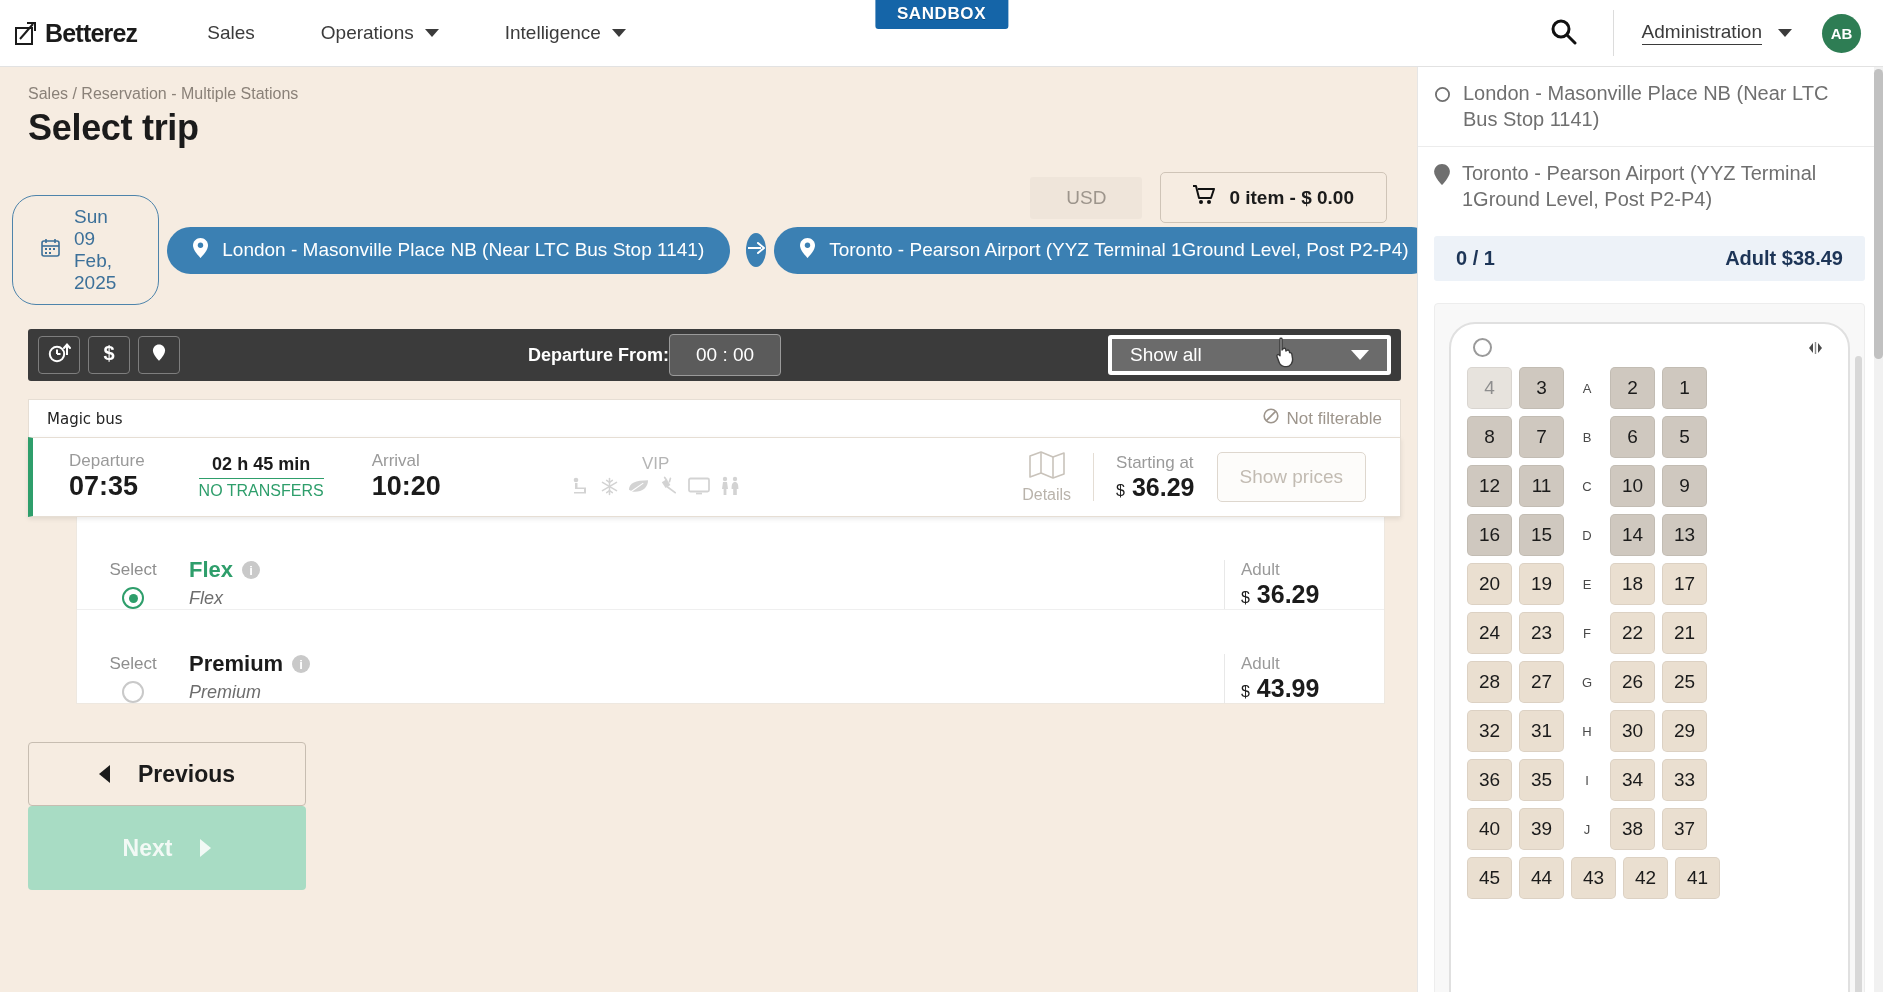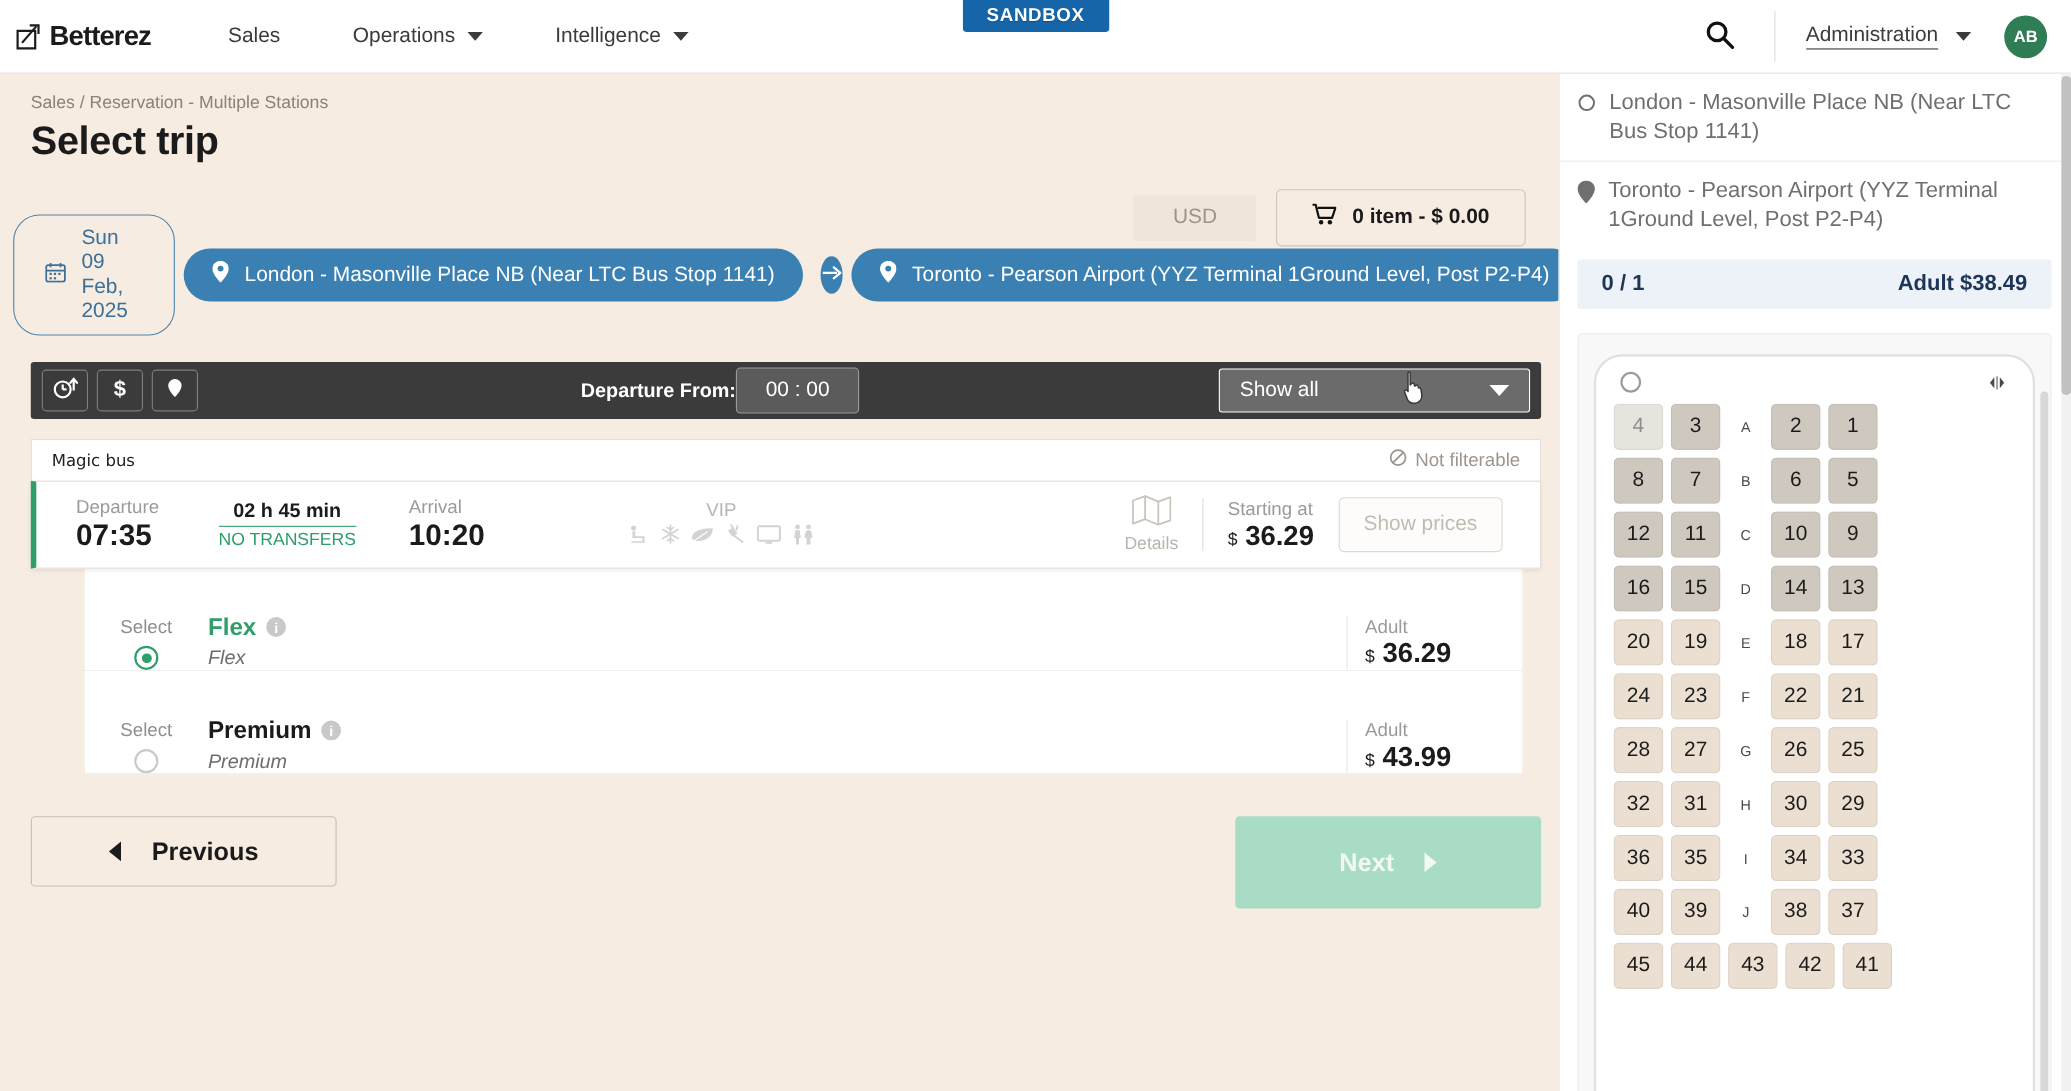--- a/index.html
+++ b/index.html
@@ -112,21 +112,21 @@
     color: #fff;
   }
   .dep-from-wrap { display: flex; align-items: center; margin-left: 340px; text-align: right; }
   .dep-from-label { color: #ffffff; font-size: 18px; font-weight: bold; }
   .dep-time {
     background: #5b5b5b; border: 1px solid #9a9a9a; border-radius: 4px;
     color: #ffffff; font-size: 19px; padding: 9px 26px; cursor: pointer;
   }
   .show-all {
     position: absolute; right: 10px; width: 283px; height: 40px;
-    background: #6b6b6b; border: 1px solid #ffffff; border-radius: 3px;
+    background: #6b6b6b; border: 4px solid #ffffff; border-radius: 3px;
     color: #ffffff; font-size: 19px;
     display: flex; align-items: center; padding: 0 18px; cursor: pointer;
   }
   .show-all .sel-caret {
     margin-left: auto; width: 0; height: 0;
     border-left: 9px solid transparent; border-right: 9px solid transparent;
     border-top: 10px solid #ffffff;
   }
 
   
@@ -197,21 +197,21 @@
     font-size: 13px; font-weight: bold; display: flex; align-items: center; justify-content: center;
     font-style: normal; cursor: pointer;
   }
   .fare-sub { font-size: 18px; color: #6d6d6d; font-style: italic; margin-top: 5px; }
   .fare-price-cell { width: 160px; border-left: 1px solid #e8e8e8; padding-left: 16px; }
   .fare-pax { font-size: 17px; color: #9a9a9a; }
   .fare-amount { font-size: 25px; font-weight: bold; color: #1b1b1b; }
   .fare-amount .cur { font-size: 16px; font-weight: normal; }
 
   
-  .nav-buttons { display: flex; justify-content: space-between; margin: 38px 16px 0 16px; }
+  .nav-buttons { display: flex; justify-content: space-between; margin: 38px 16px 0 16px; flex-direction: column; }
   .btn-prev {
     width: 278px; height: 64px; border: 1px solid #c7bdb1; border-radius: 4px;
     background: transparent; font-size: 23px; font-weight: bold; color: #1b1b1b;
     display: flex; align-items: center; justify-content: center; gap: 28px; cursor: pointer;
   }
   .btn-next {
     width: 278px; height: 84px; border: none; border-radius: 4px;
     background: #a8dcc4; font-size: 23px; font-weight: bold; color: #f2f9f5;
     display: flex; align-items: center; justify-content: center; gap: 28px; cursor: pointer;
   }

